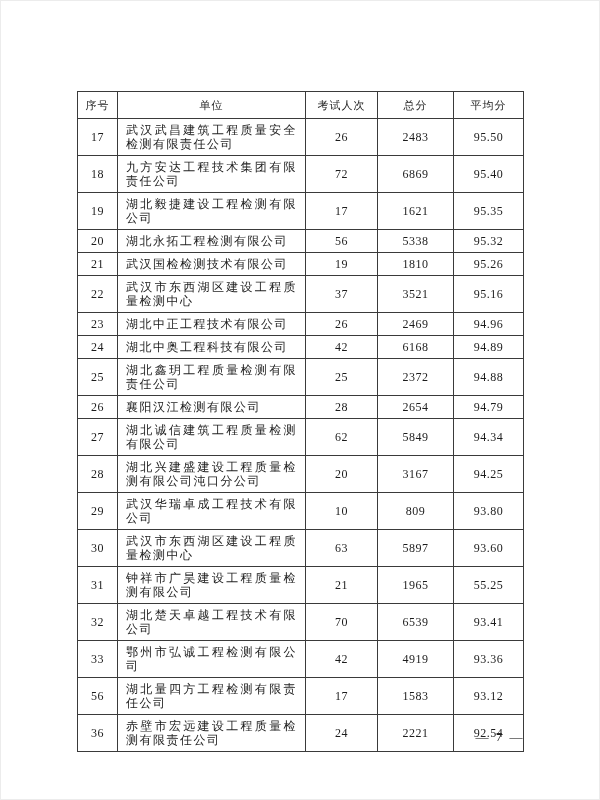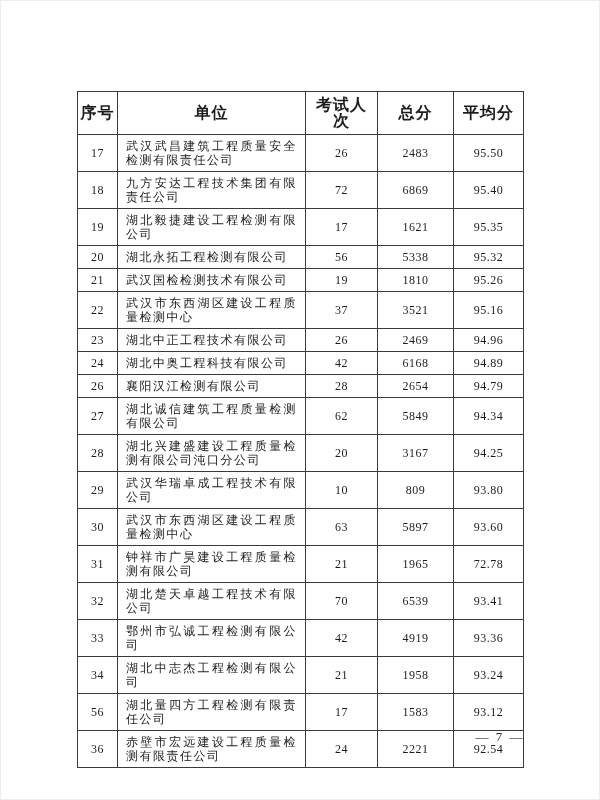--- a/index.html
+++ b/index.html
@@ -23,22 +23,22 @@
     width: 446px;
     border-collapse: collapse;
     table-layout: fixed;
   }
   .doc-table th, .doc-table td {
     border: 1px solid #3a3a3a;
     vertical-align: middle;
     box-sizing: border-box;
   }
   .doc-table th {
-    font-size: 16px;
-    font-weight: bold;
+    font-size: 11px;
+    font-weight: normal;
     padding: 5px 2px;
     line-height: 16px;
     letter-spacing: 1px;
   }
   .doc-table td {
     font-size: 12px;
     padding: 4px 6px;
     line-height: 14px;
   }
   td.c-no, td.c-num {
@@ -134,20 +134,27 @@
     <td class="c-num">94.96</td>
   </tr>
       <tr>
     <td class="c-no">24</td>
     <td class="c-unit">湖北中奥工程科技有限公司</td>
     <td class="c-num">42</td>
     <td class="c-num">6168</td>
     <td class="c-num">94.89</td>
   </tr>
       <tr>
+    <td class="c-no">25</td>
+    <td class="c-unit">湖北鑫玥工程质量检测有限责任公司</td>
+    <td class="c-num">25</td>
+    <td class="c-num">2372</td>
+    <td class="c-num">94.88</td>
+  </tr>
+      <tr>
     <td class="c-no">26</td>
     <td class="c-unit">襄阳汉江检测有限公司</td>
     <td class="c-num">28</td>
     <td class="c-num">2654</td>
     <td class="c-num">94.79</td>
   </tr>
       <tr>
     <td class="c-no">27</td>
     <td class="c-unit">湖北诚信建筑工程质量检测有限公司</td>
     <td class="c-num">62</td>
@@ -173,42 +180,35 @@
     <td class="c-unit">武汉市东西湖区建设工程质量检测中心</td>
     <td class="c-num">63</td>
     <td class="c-num">5897</td>
     <td class="c-num">93.60</td>
   </tr>
       <tr>
     <td class="c-no">31</td>
     <td class="c-unit">钟祥市广昊建设工程质量检测有限公司</td>
     <td class="c-num">21</td>
     <td class="c-num">1965</td>
-    <td class="c-num">72.78</td>
+    <td class="c-num">55.25</td>
   </tr>
       <tr>
     <td class="c-no">32</td>
     <td class="c-unit">湖北楚天卓越工程技术有限公司</td>
     <td class="c-num">70</td>
     <td class="c-num">6539</td>
     <td class="c-num">93.41</td>
   </tr>
       <tr>
     <td class="c-no">33</td>
     <td class="c-unit">鄂州市弘诚工程检测有限公司</td>
     <td class="c-num">42</td>
     <td class="c-num">4919</td>
     <td class="c-num">93.36</td>
-  </tr>
-      <tr>
-    <td class="c-no">34</td>
-    <td class="c-unit">湖北中志杰工程检测有限公司</td>
-    <td class="c-num">21</td>
-    <td class="c-num">1958</td>
-    <td class="c-num">93.24</td>
   </tr>
       <tr>
     <td class="c-no">56</td>
     <td class="c-unit">湖北量四方工程检测有限责任公司</td>
     <td class="c-num">17</td>
     <td class="c-num">1583</td>
     <td class="c-num">93.12</td>
   </tr>
       <tr>
     <td class="c-no">36</td>

